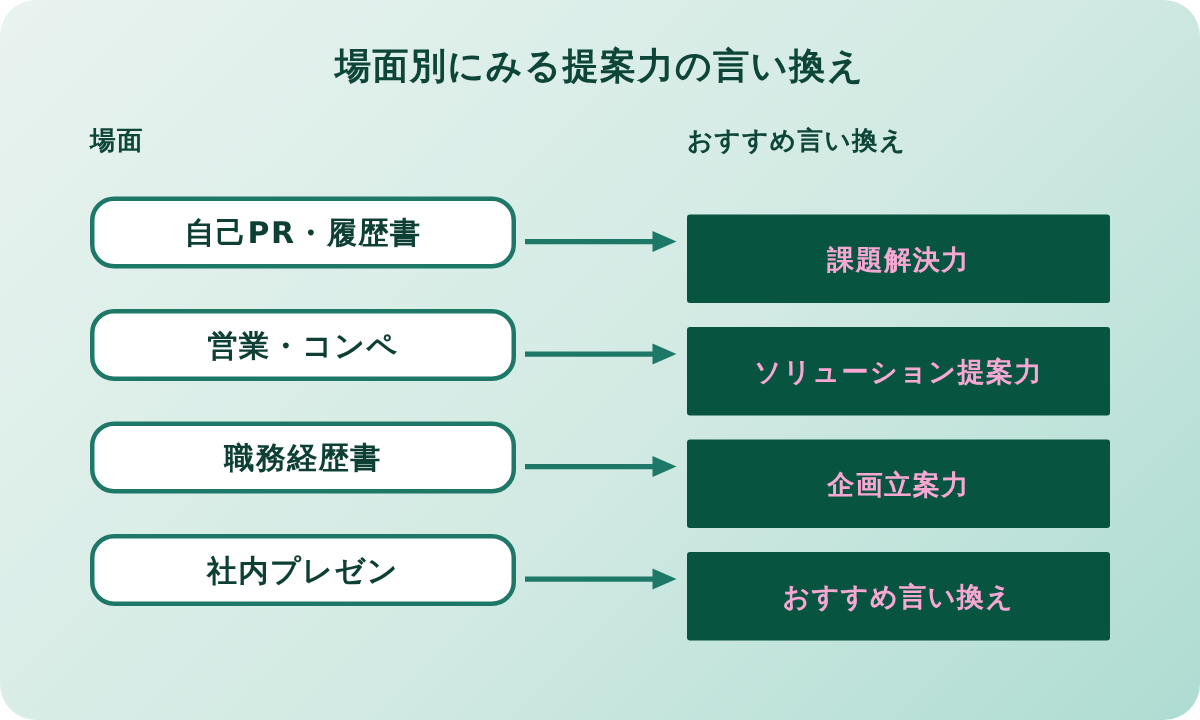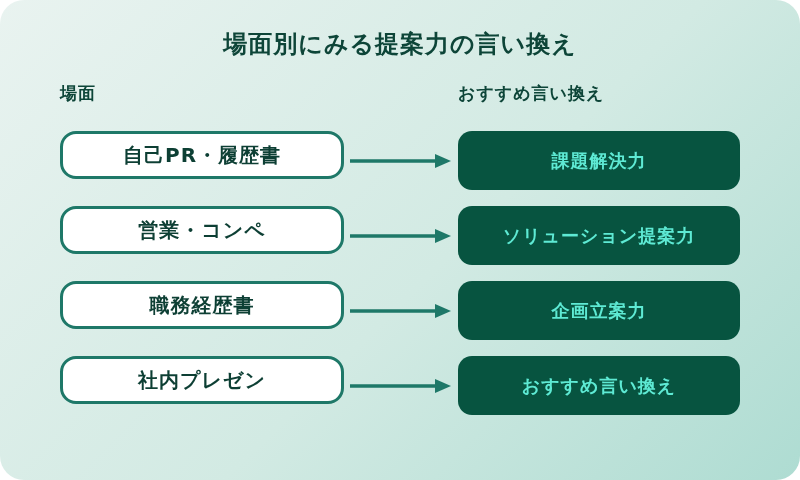--- a/index.html
+++ b/index.html
@@ -35,28 +35,28 @@
     box-sizing:border-box;
     background:#ffffff;
     border:3px solid var(--teal);
     border-radius:16px;
     display:flex;align-items:center;justify-content:center;
     font-size:20px;font-weight:bold;
     color:var(--ink-dark);
     letter-spacing:1px;
   }
   .suggest-box{
-    position:absolute;left:458px;top:0;
+    position:absolute;left:458px;top:12px;
     width:282px;height:59px;
     box-sizing:border-box;
     background:var(--dark-green);
-    border-radius:14px;
+    border-radius:2px;
     display:flex;align-items:center;justify-content:center;
     font-size:18px;font-weight:bold;
-    color:#5eead4;
+    color:#f9a8d4;
     letter-spacing:1px;
   }
   .arrow{
     position:absolute;left:348px;top:21px;
     width:106px;height:18px;
   }
 </style>
 </head>
 <body>
 

